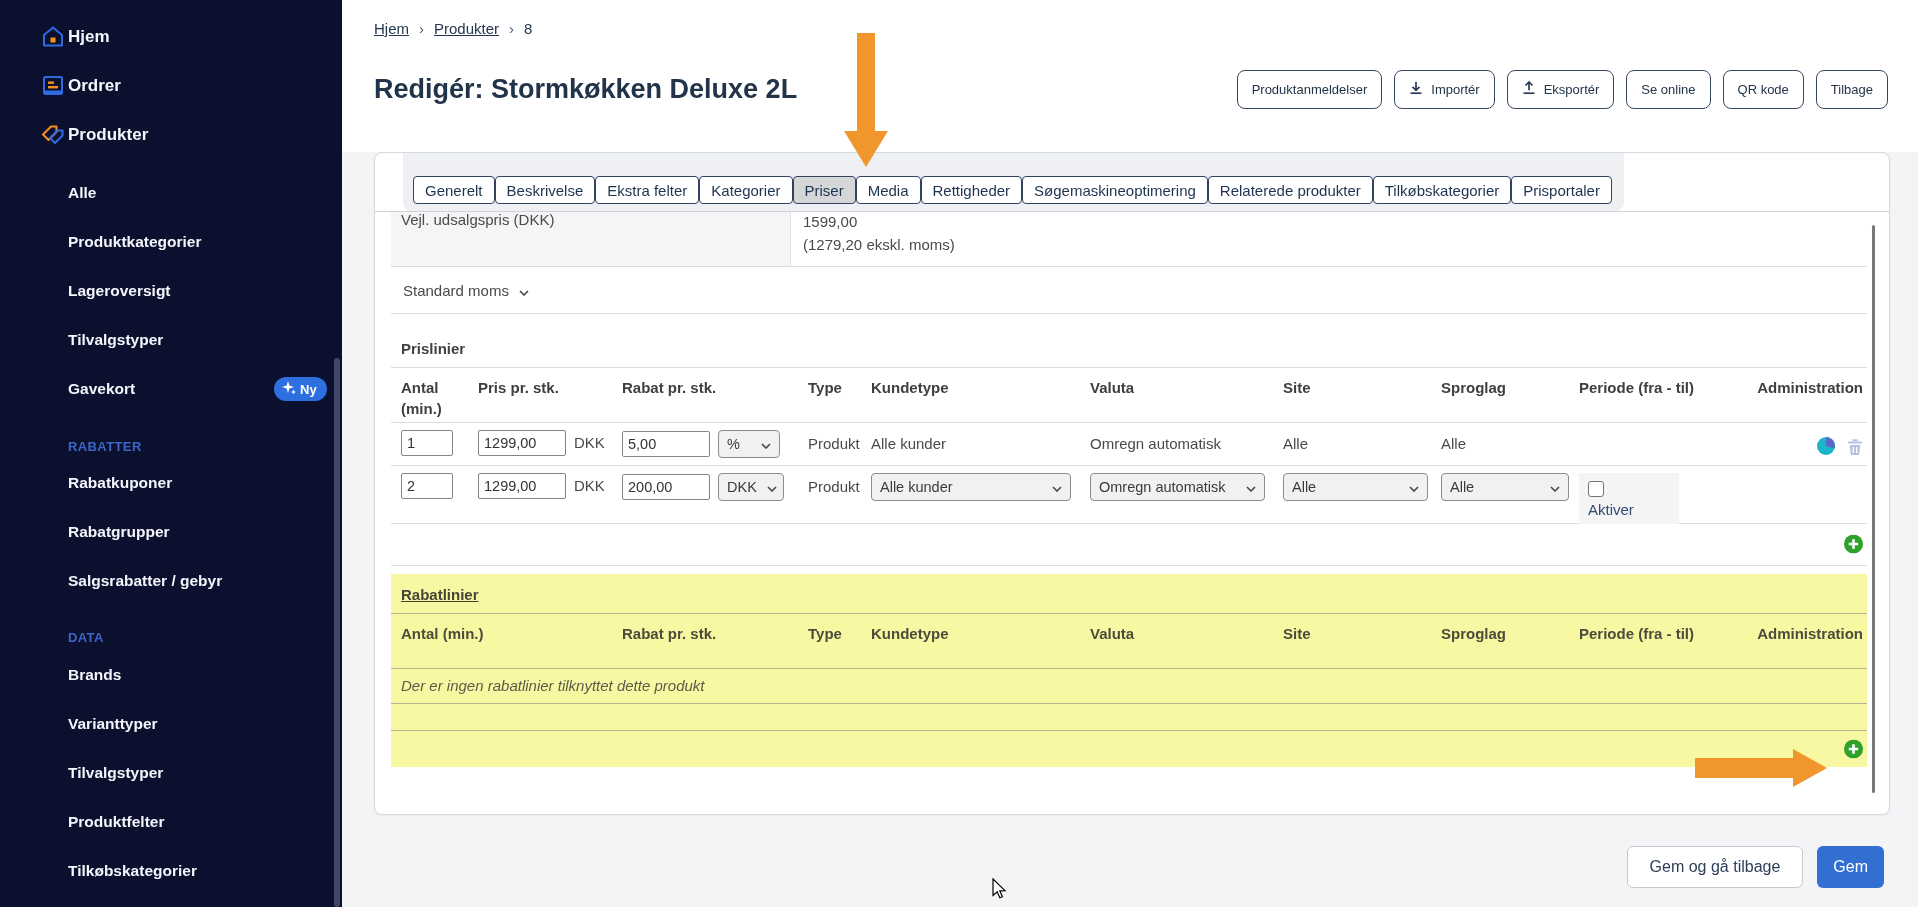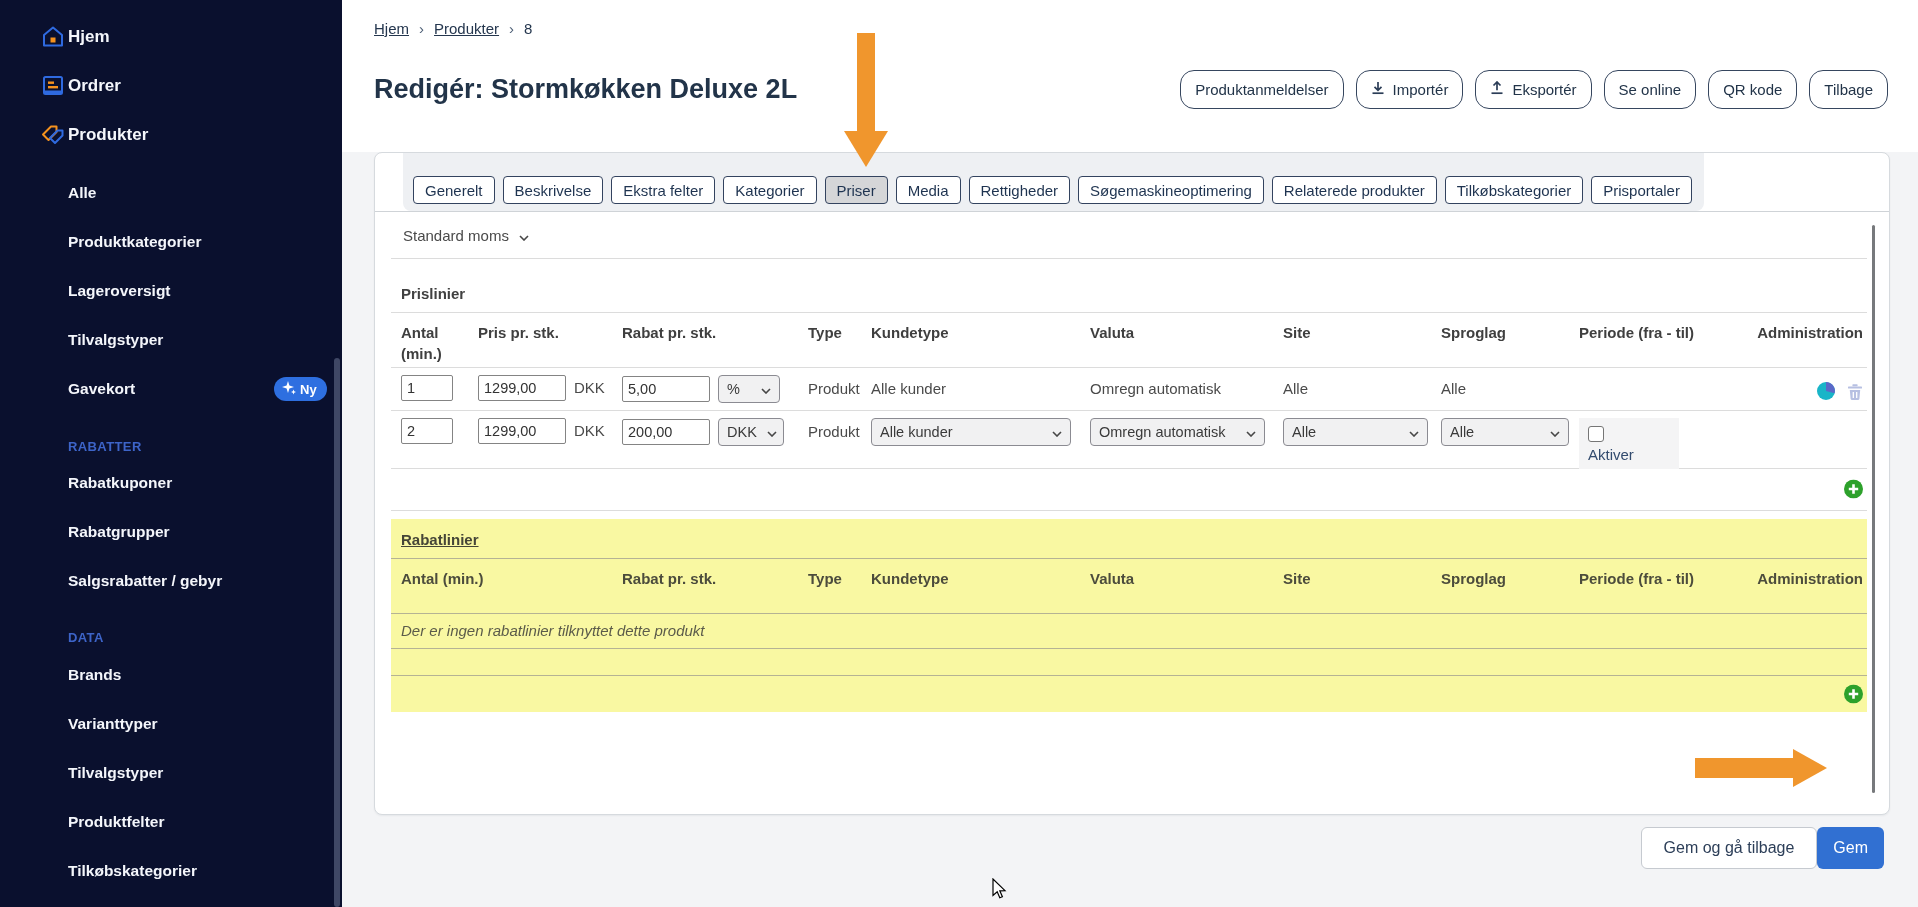--- a/index.html
+++ b/index.html
@@ -20,25 +20,25 @@
   
   .main { position:relative; flex:1; background:#fff; }
   .main-lower { position:absolute; left:0; right:0; top:152px; bottom:0; background:#f3f4f6; }
 
   .breadcrumb { position:absolute; left:32px; top:20px; font-size:15px; color:#24364e; display:flex; gap:10px; align-items:center; }
   .breadcrumb a { color:#24364e; text-decoration:underline; cursor:pointer; }
   .crumb-sep { color:#4d5f76; font-size:15px; }
   .page-title { position:absolute; left:32px; top:74px; font-size:27px; font-weight:700; color:#223449; }
 
   .top-actions { position:absolute; top:70px; right:30px; display:flex; gap:12px; }
-  .btn-outline { height:39px; background:#fff; border:1px solid #36465f; border-radius:14px; color:#223449; font-size:15px; padding:1px 14px; display:flex; align-items:center; gap:8px; cursor:pointer; white-space:nowrap; }
+  .btn-outline { height:39px; background:#fff; border:1px solid #36465f; border-radius:8px; color:#223449; font-size:13px; padding:1px 14px; display:flex; align-items:center; gap:8px; cursor:pointer; white-space:nowrap; }
 
   
   .card { position:absolute; left:32px; top:152px; width:1516px; height:663px; background:#fff; border:1px solid #d6dade; border-radius:8px; box-shadow:0 1px 2px rgba(20,30,50,.06); padding:0 24px 0 16px; }
-  .tabs-strip { display:inline-flex; gap:8px; background:#eef0f3; border-radius:0 0 8px 8px; padding:23px 12px 7px 10px; margin-left:12px; }
+  .tabs-strip { display:inline-flex; background:#eef0f3; border-radius:0 0 8px 8px; padding:23px 12px 7px 10px; margin-left:12px; }
   .tab { height:28px; padding:0 11px; background:#fff; border:1px solid #33435f; border-radius:4px; color:#1e3350; font-size:15px; display:flex; align-items:center; cursor:pointer; white-space:nowrap; }
   .tab.active { background:#d5d6d8; }
   .card-divider { position:absolute; left:0; right:0; top:58px; height:1px; background:#cfd3d7; }
   .tab-content { position:absolute; left:16px; top:59px; width:1476px; height:602px; overflow:hidden; font-size:15px; color:#4a4a4a; }
   .content-edge { position:absolute; right:14px; top:72px; width:3px; height:568px; background:#77797c; border-radius:2px; }
 
   
   .frow { display:flex; border-bottom:1px solid #dcdcdc; }
   .frow .lblcell { width:400px; background:#f5f5f6; border-right:1px dotted #cfcfcf; padding:13px 10px 10px 10px; }
   .frow .valcell { padding:13px 0 10px 12px; line-height:1.5; }
@@ -74,21 +74,21 @@
   
   .yellow { background:#f9f8a2; margin-top:8px; }
   .yellow .section-title { padding-top:12px; border-bottom:1px solid #b5b394; color:#454537;text-decoration:underline; }
   .yellow .thead { border-bottom:1px solid #b5b394; color:#4c4c3c; }
   .yellow .msg-row { padding:8px 0 9px 10px; font-style:italic; color:#5b5b4a; border-bottom:1px solid #b5b394; }
   .yellow .empty-row { height:27px; border-bottom:1px solid #b5b394; }
   .yellow .add-row { height:36px; }
   .span2 { grid-column:span 2; }
 
   
-  .footer-actions { position:absolute; top:827px; right:34px; display:flex; }
+  .footer-actions { position:absolute; top:846px; right:34px; display:flex; gap:14px; }
   .btn-save-back { height:42px; padding:0 22px; background:#fff; border:1px solid #c6cad0; border-radius:6px; color:#2c3e58; font-size:16px; display:flex; align-items:center; cursor:pointer; }
   .btn-save { height:42px; padding:0 16px; background:#3170d2; border:none; border-radius:6px; color:#fff; font-size:16px; display:flex; align-items:center; cursor:pointer; }
 
   
   .arrow-down { position:absolute; left:502px; top:33px; width:44px; height:134px; z-index:6; }
   .arrow-down .shaft { position:absolute; left:13px; top:0; width:18px; height:98px; background:#f0962d; }
   .arrow-down .head { position:absolute; left:0; top:98px; width:0; height:0; border-left:22px solid transparent; border-right:22px solid transparent; border-top:36px solid #f0962d; }
   .arrow-right { position:absolute; left:1353px; top:749px; width:132px; height:38px; z-index:6; }
   .arrow-right .shaft { position:absolute; left:0; top:9px; width:98px; height:20px; background:#f0962d; }
   .arrow-right .head { position:absolute; left:98px; top:0; width:0; height:0; border-top:19px solid transparent; border-bottom:19px solid transparent; border-left:34px solid #f0962d; }
@@ -278,20 +278,27 @@
         <div class="tab">Rettigheder</div>
         <div class="tab">Søgemaskineoptimering</div>
         <div class="tab">Relaterede produkter</div>
         <div class="tab">Tilkøbskategorier</div>
         <div class="tab">Prisportaler</div>
       </div>
       <div class="card-divider"></div>
 
       <div class="tab-content">
 
+        <div class="frow frow1">
+          <div class="lblcell">Vejl. udsalgspris (DKK)</div>
+          <div class="valcell">
+            <div>1599,00</div>
+            <div>(1279,20 ekskl. moms)</div>
+          </div>
+        </div>
         <div class="frow">
           <div class="valcell">
             <span class="mini-select">
               <span>Standard moms</span>
               <span><svg width="10" height="6" viewBox="0 0 10 6">
                     <use href="#i-chev"></use>
                   </svg></span>
             </span>
           </div>
         </div>

